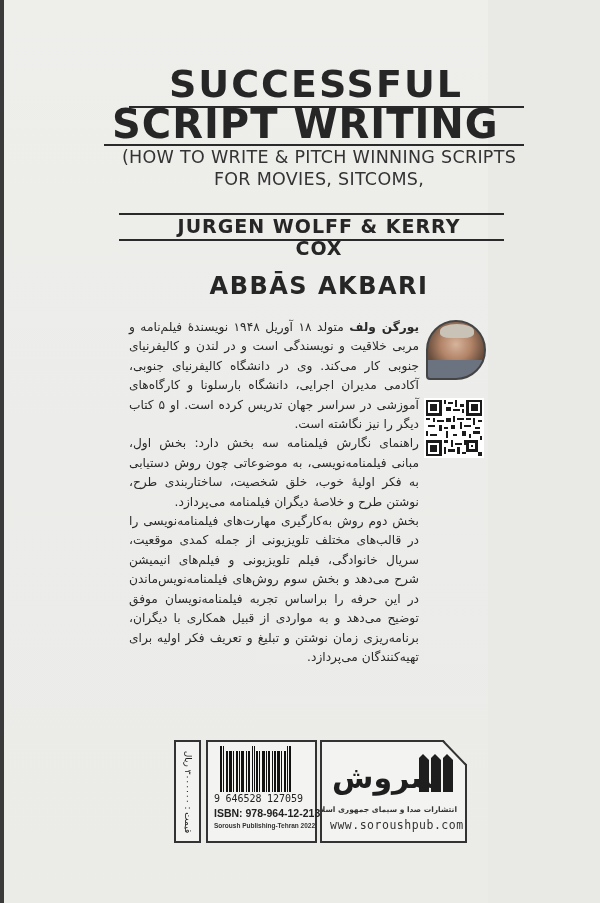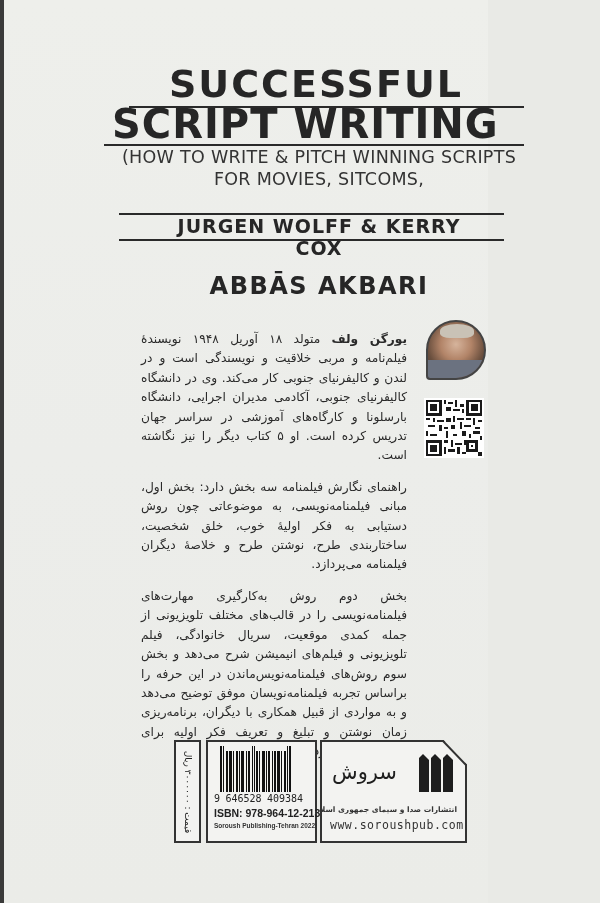--- a/index.html
+++ b/index.html
@@ -36,21 +36,21 @@
       position: absolute; top: 260px; left: 190px; width: 250px; text-align: center;
       font-family: "DejaVu Sans", sans-serif; font-weight: bold;
       font-size: 24px; letter-spacing: 1.5px; color: #262626; margin-top: 12px;
     }
     .body-text {
       position: absolute; top: 318px; left: 125px; width: 290px;
       direction: rtl; text-align: justify; text-align-last: right;
       font-family: "DejaVu Sans", sans-serif; font-size: 12.2px;
       line-height: 19.4px; color: #2a2a2a;
     }
-    .body-text p { margin: 12px; }
+    .body-text p { margin: 0; }
     .body-text b { font-weight: bold; }
     .photo {
       position: absolute; top: 320px; left: 422px; width: 60px; height: 60px;
       border: 2px solid #444;
       border-radius: 50% 50% 50% 4px;
       background: radial-gradient(circle at 50% 40%, #d6b49c 0%, #b28468 35%, #6a4f3e 65%, #3d3430 100%);
       overflow: hidden;
     }
     .photo .hair {
       position: absolute; top: 2px; left: 12px; width: 34px; height: 14px;
@@ -93,21 +93,21 @@
     .logo-box { top: 740px; left: 316px; width: 147px; height: 103px; clip-path: polygon(0 0, 84% 0, 100% 24%, 100% 100%, 0 100%); }
     .logo-border {
       position: absolute; top: 740px; left: 316px; width: 147px; height: 103px;
       pointer-events: none;
     }
     .logo-mark {
       position: absolute; top: 12px; right: 10px; width: 36px; height: 38px;
     }
     .logo-word {
       position: absolute; top: 18px; left: 10px; direction: rtl;
-      font-family: "DejaVu Sans", sans-serif; font-weight: normal; font-size: 21px; color: #1e1e1e;
+      font-family: "DejaVu Sans", sans-serif; font-weight: bold; font-size: 30px; color: #1e1e1e;
       letter-spacing: -1px;
     }
     .logo-sub {
       position: absolute; top: 63px; left: 8px; right: 8px; direction: rtl; text-align: center;
       font-family: "DejaVu Sans", sans-serif; font-weight: bold; font-size: 7.5px; color: #333; white-space: nowrap;
     }
     .logo-url {
       position: absolute; top: 76px; left: 8px; right: 8px; text-align: center;
       font-family: "DejaVu Sans Mono", monospace; font-size: 11.5px; color: #333; letter-spacing: 0.5px;
     }
@@ -231,21 +231,21 @@
         <span style="width:2px;margin-right:1px;height:90%"></span>
         <span style="width:3px;margin-right:1px;height:90%"></span>
         <span style="width:1px;margin-right:2px;height:90%"></span>
         <span style="width:2px;margin-right:1px;height:90%"></span>
         <span style="width:1px;margin-right:1px;height:100%"></span>
         <span style="width:2px;margin-right:0;height:100%"></span>
     </div>
     <div class="bar-digits">
       <span>9</span>
       <span>646528</span>
-      <span>409384</span>
+      <span>127059</span>
     </div>
     <div class="isbn">ISBN: 978-964-12-2137-1</div>
     <div class="pubtext">Soroush Publishing-Tehran 2022</div>
   </div>
 
   <div class="box logo-box">
     <svg class="logo-mark" viewBox="0 0 36 38">
       <g fill="#1e1e1e">
         <polygon points="0,4 4,0 10,6 10,38 0,38"></polygon>
         <polygon points="12,4 16,0 22,6 22,38 12,38"></polygon>

